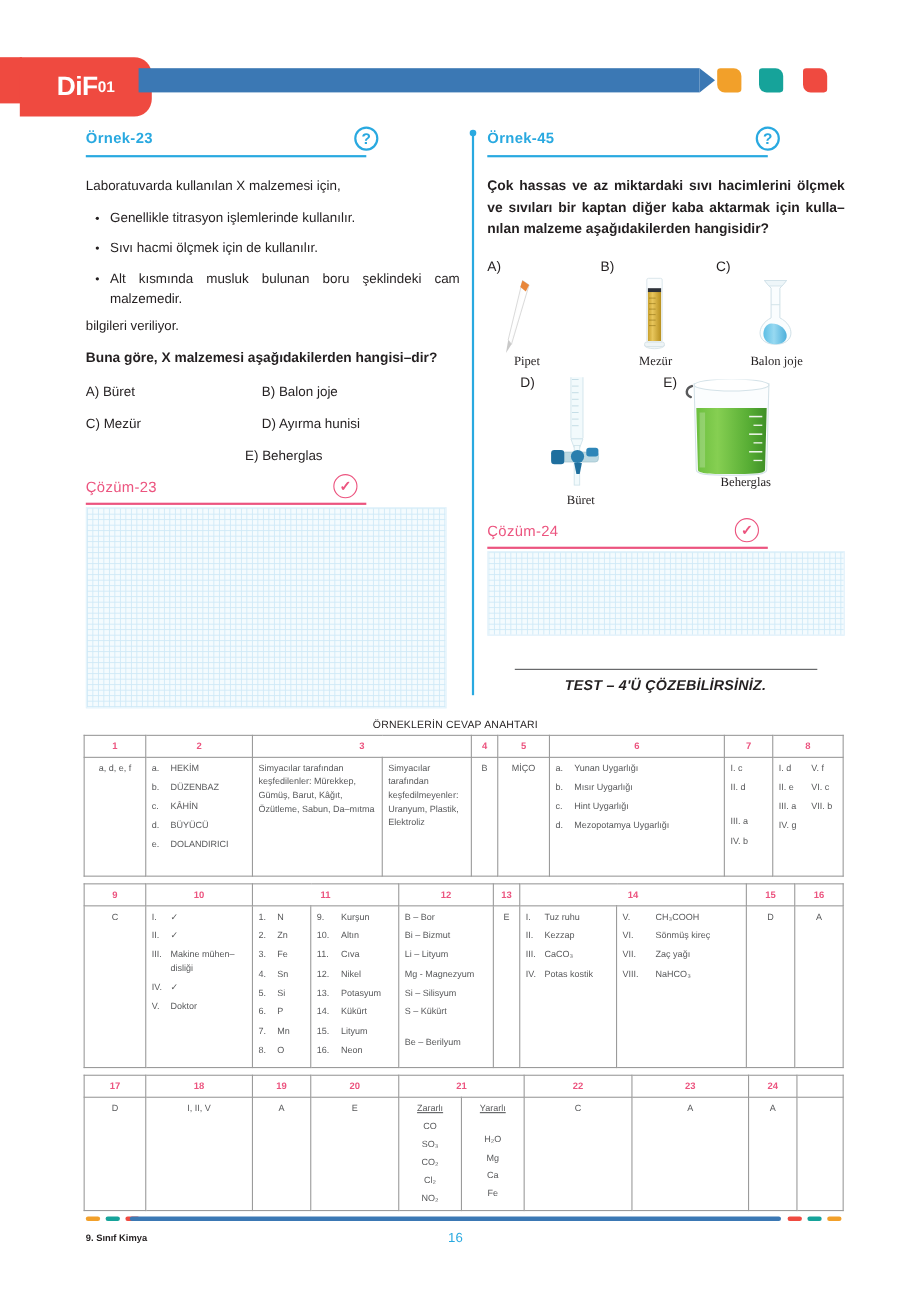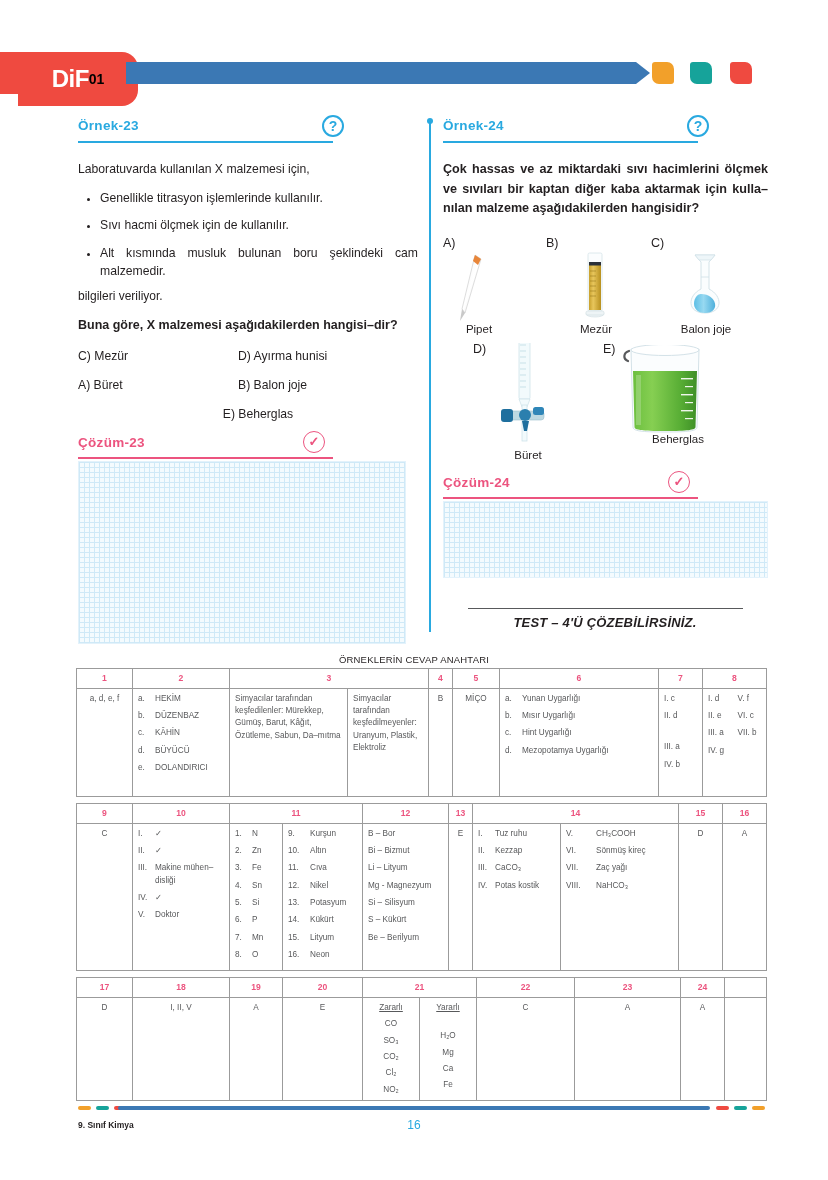--- a/index.html
+++ b/index.html
@@ -16,21 +16,21 @@
   
   .header { position:absolute; left:0; top:52px; width:828px; height:42px; }
   .logo-tab {
     position:absolute; left:18px; top:0; width:120px; height:54px;
     background:#ef4a40;
     border-radius: 0 16px 16px 0;
     display:flex; align-items:center; justify-content:center;
   }
   .logo-tab-left { position:absolute; left:0; top:0; width:20px; height:42px; background:#ef4a40; }
   .logo-text { font-weight:bold; font-size:24px; color:#ffffff; letter-spacing:-0.5px; line-height:1; }
-  .logo-num { font-weight:bold; font-size:14px; color:#000000; }
+  .logo-num { font-weight:bold; font-size:14px; color:#ffffff; }
   .hdr-bar {
     position:absolute; left:126px; top:10px; width:510px; height:22px;
     background:#3b78b4;
   }
   .hdr-bar:after{
     content:""; position:absolute; right:-14px; top:0;
     border-top:11px solid transparent; border-bottom:11px solid transparent;
     border-left:14px solid #3b78b4;
   }
   .hdr-chip { position:absolute; top:10px; width:22px; height:22px; border-radius:3px 7px 3px 7px; }
@@ -79,26 +79,26 @@
   .opt-row { display:flex; margin-bottom:15px; }
   .opt-a { width:160px; }
   .opt-e { text-align:center; padding-left:20px; }
 
   .qtext { font-size:12.6px; font-weight:bold; line-height:1.55; margin-top:14px; text-align:justify; }
 
   
   .choice-grid { position:relative; margin-top:14px; height:240px; }
   .choice { position:absolute; }
   .choice-letter { font-size:12.5px; }
-  .choice-label { font-size:11.5px; text-align:center; }
+  .choice-label { font-size:11.5px; text-align:center;font-family:Liberation Serif, serif; }
   .art { position:relative; }
 
   
   .cozum-head { position:relative; height:26px; }
-  .cozum-title { font-size:13.5px; font-weight:bold; color:#ec547f; letter-spacing:0.3px; position:absolute; left:0; top:0; }
+  .cozum-title { font-size:13.5px; font-weight:normal; color:#ec547f; letter-spacing:0.3px; position:absolute; left:0; top:0; }
   .cozum-rule { position:absolute; left:0; bottom:2px; height:2px; background:#ec547f; }
   .c-badge {
     position:absolute; top:-4px; width:22px; height:22px;
     border:1.6px solid #ec547f; border-radius:50%;
     color:#ec547f; font-size:13px; font-weight:bold;
     display:flex; align-items:center; justify-content:center; background:#fff;
   }
   .grid-area {
     background-color:#f4fbfe;
     background-image:
@@ -177,42 +177,42 @@
     <li>Sıvı hacmi ölçmek için de kullanılır.</li>
     <li>Alt kısmında musluk bulunan boru şeklindeki cam malzemedir.</li>
   </ul>
 
   <div class="tail">bilgileri veriliyor.</div>
 
   <div class="ask">Buna göre, X malzemesi aşağıdakilerden hangisi–dir?</div>
 
   <div class="opts">
     <div class="opt-row">
+      <span class="opt-a">A) Büret</span>
+      <span>B) Balon joje</span>
+    </div>
+    <div class="opt-row">
       <span class="opt-a">C) Mezür</span>
       <span>D) Ayırma hunisi</span>
-    </div>
-    <div class="opt-row">
-      <span class="opt-a">A) Büret</span>
-      <span>B) Balon joje</span>
     </div>
     <div class="opt-e">E) Beherglas</div>
   </div>
 
   <div class="cozum-head" style="margin-top:14px;">
     <span class="cozum-title">Çözüm-23</span>
     <div class="cozum-rule" style="width:255px;"></div>
     <div class="c-badge" style="left:225px;">✓</div>
   </div>
   <div class="grid-area" style="width:328px;height:183px;"></div>
 </div>
 
 <div class="col col-right">
 
   <div class="ornek-head">
-    <span class="ornek-title">Örnek-24</span>
+    <span class="ornek-title">Örnek-45</span>
     <div class="ornek-rule" style="width:255px;"></div>
     <div class="q-badge" style="left:244px;">?</div>
   </div>
 
   <div class="qtext">Çok hassas ve az miktardaki sıvı hacimlerini ölçmek ve sıvıları bir kaptan diğer kaba aktarmak için kulla–nılan malzeme aşağıdakilerden hangisidir?</div>
 
   <div class="choice-grid">
 
     <div class="choice" style="left:0;top:0;width:100px;">
       <span class="choice-letter">A)</span>
@@ -576,21 +576,21 @@
                 <span>Neon</span>
               </li>
         </ul>
       </td>
       <td>
         <div style="margin-bottom:5px">B – Bor</div>
         <div style="margin-bottom:5px">Bi – Bizmut</div>
         <div style="margin-bottom:5px">Li – Lityum</div>
         <div style="margin-bottom:5px">Mg - Magnezyum</div>
         <div style="margin-bottom:5px">Si – Silisyum</div>
-        <div style="margin-bottom:5px">S – Kükürt</div>
+        <div style="margin-bottom:15px">S – Kükürt</div>
         <div>Be – Berilyum</div>
       </td>
       <td class="ctr">E</td>
       <td>
         <ul class="sublist">
           <li>
                 <span class="k">I.</span>
                 <span>Tuz ruhu</span>
               </li>
           <li>

